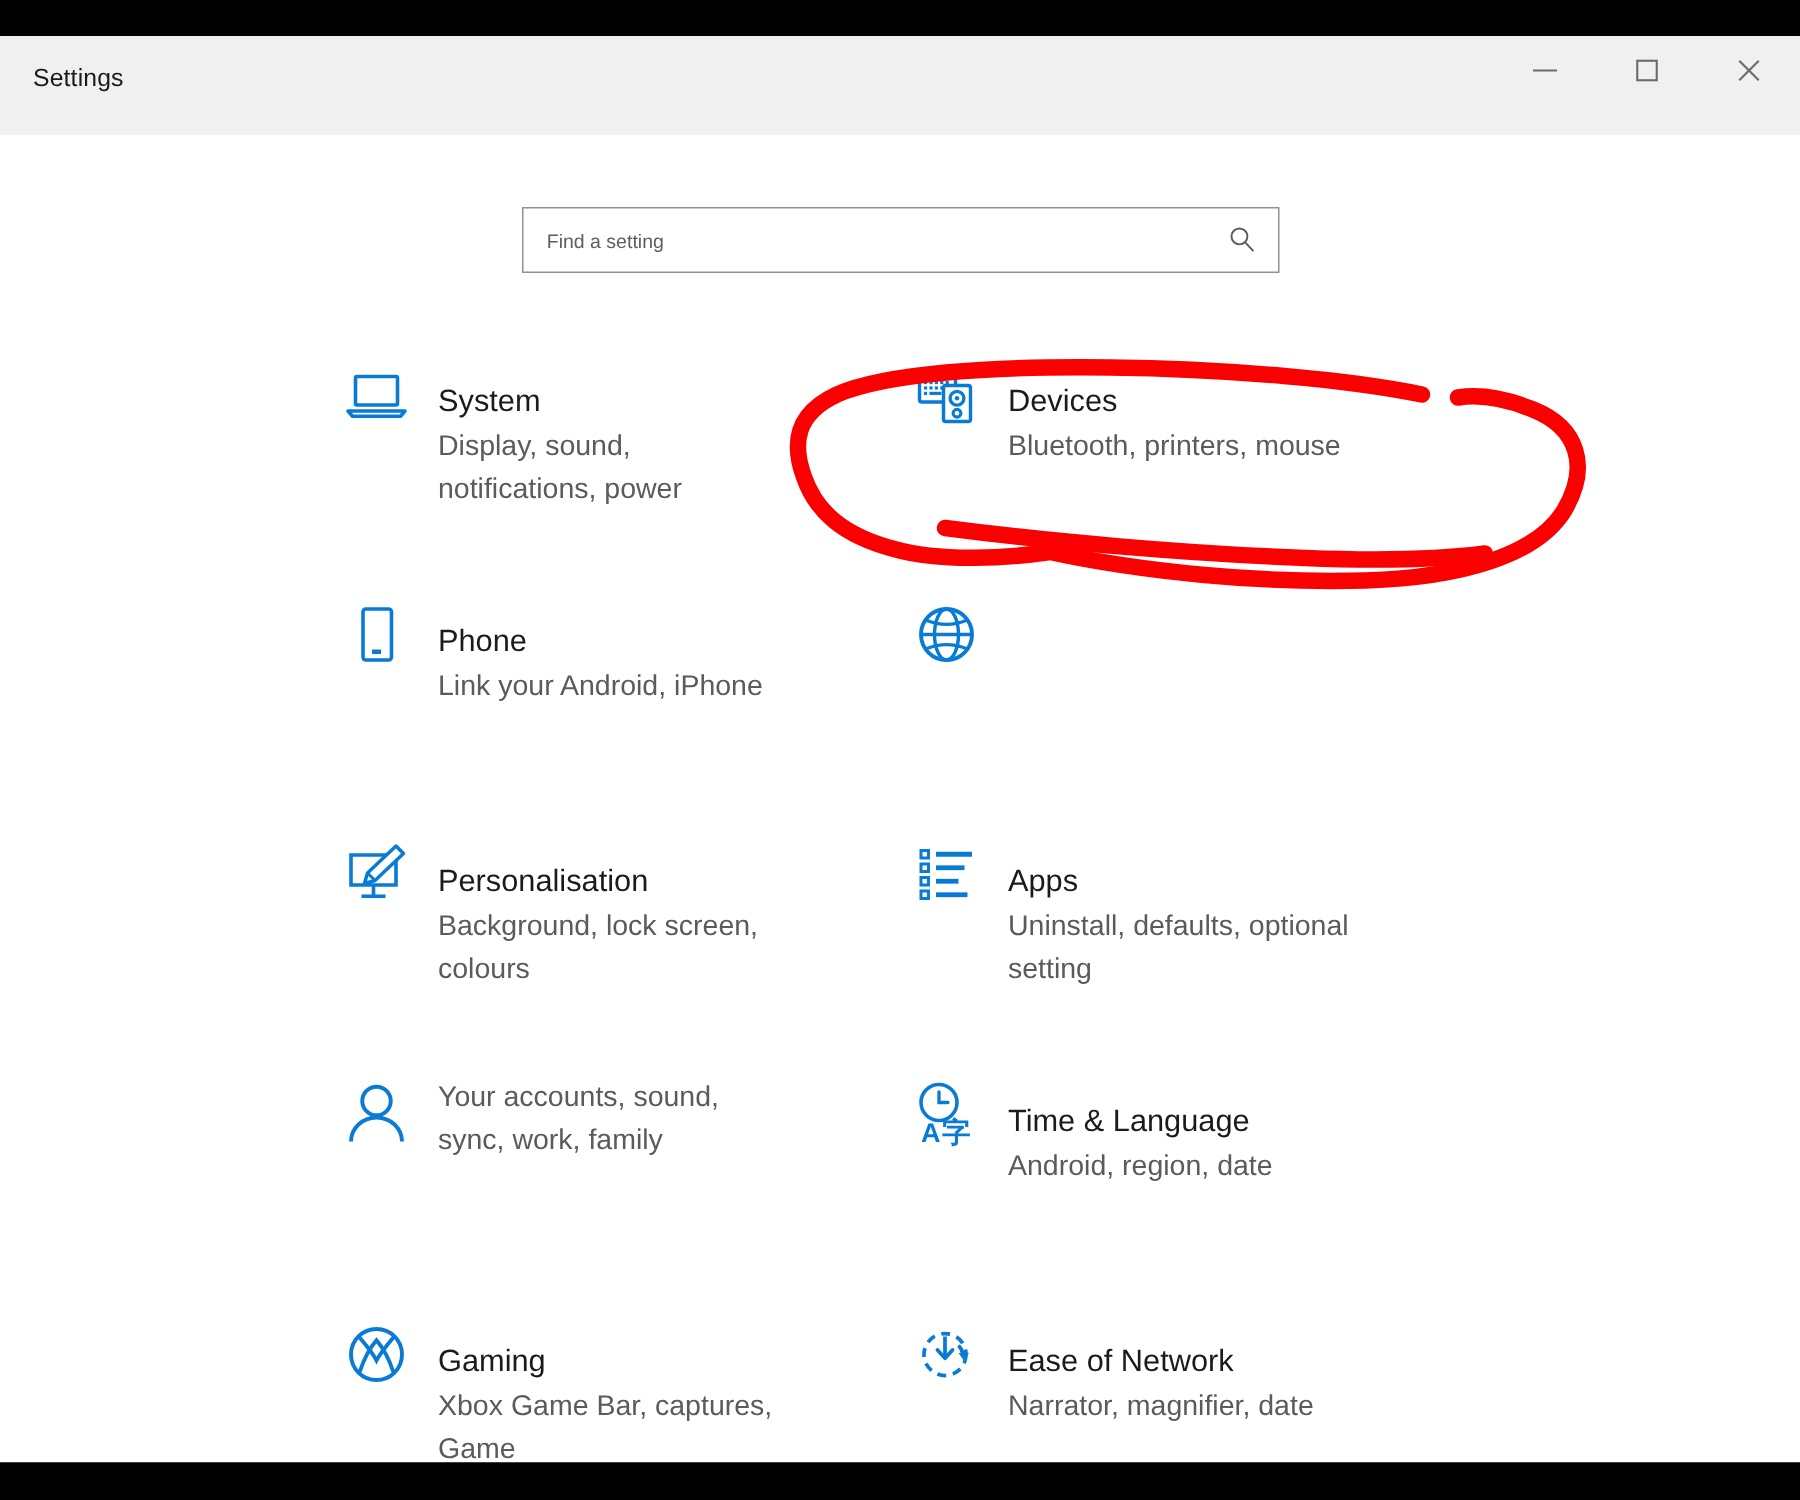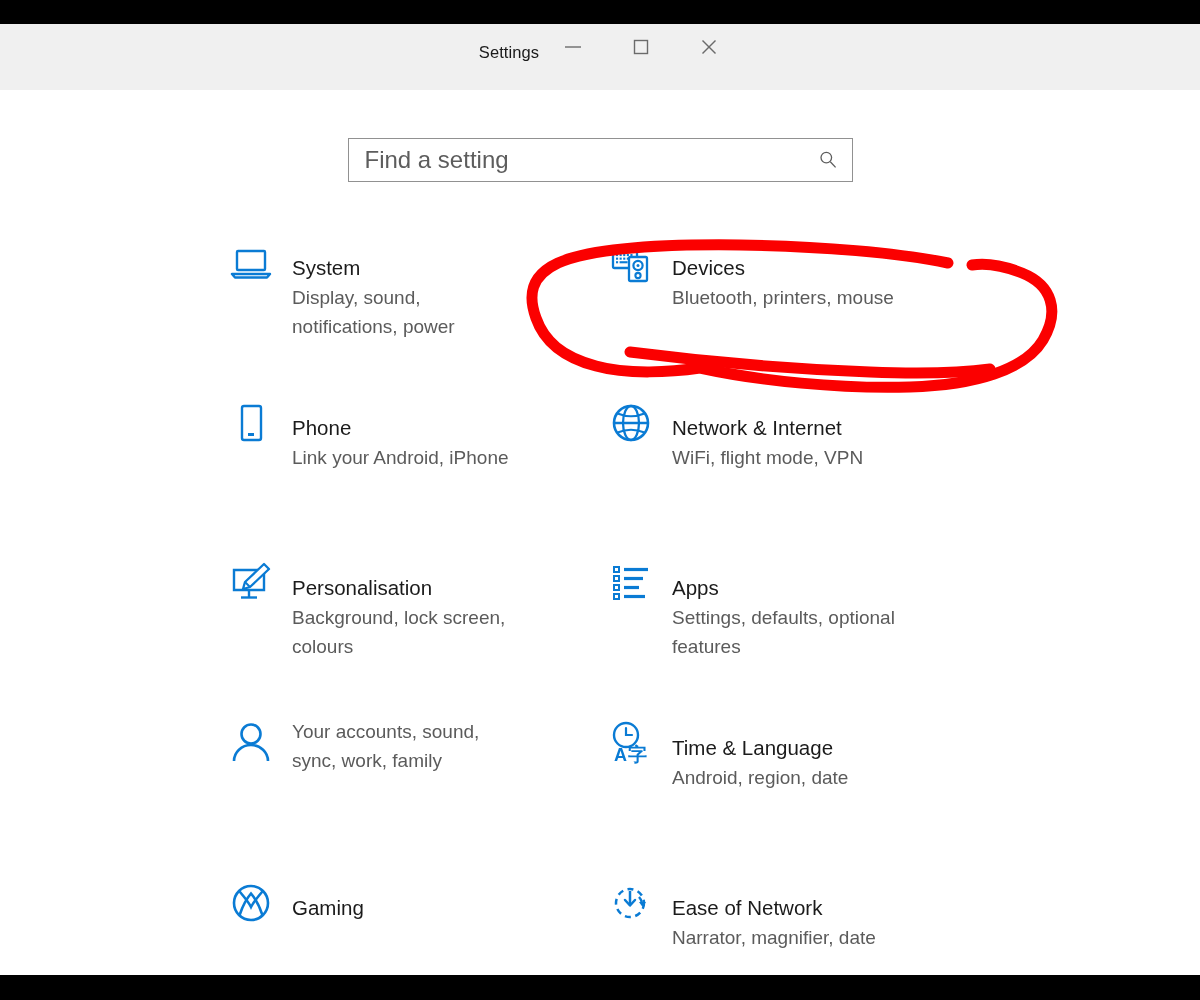--- a/index.html
+++ b/index.html
@@ -46,21 +46,21 @@
     overflow: hidden;
   }
 
   
   .titlebar {
     position: relative;
     height: 66px;
     background: #f0f0f0;
     display: flex;
     align-items: flex-start;
-    justify-content: center;
+    justify-content: space-between;
   }
   .titlebar-title {
     font-size: 16.5px;
     color: #1a1a1a;
     padding: 19px 0 0 22px;
     letter-spacing: 0.1px;
     user-select: none;
   }
   .win-controls {
     display: flex;
@@ -90,21 +90,21 @@
     background: #ffffff;
     box-sizing: border-box;
     display: flex;
     align-items: center;
   }
   .search-input {
     border: 0;
     outline: 0;
     background: transparent;
     font-family: "Liberation Sans", sans-serif;
-    font-size: 24px;
+    font-size: 13px;
     color: #1b1b1b;
     padding: 0 42px 0 16px;
     width: 100%;
     height: 100%;
     box-sizing: border-box;
   }
   .search-input::placeholder { color: #5d5d5d; opacity: 1; }
   .search-icon {
     position: absolute;
     right: 13px;
@@ -281,24 +281,20 @@
       <div class="tile">
         <span class="tile-icon">
           <svg width="46" height="46" viewBox="0 0 46 46">
             <circle cx="23" cy="23" r="17" fill="none" stroke="#0a7bd4" stroke-width="2.6"></circle>
             <ellipse cx="23" cy="23" rx="8" ry="17" fill="none" stroke="#0a7bd4" stroke-width="2.3"></ellipse>
             <line x1="6" y1="23" x2="40" y2="23" stroke="#0a7bd4" stroke-width="2.3"></line>
             <path d="M9.5 13.5 Q23 19 36.5 13.5" fill="none" stroke="#0a7bd4" stroke-width="2.1"></path>
             <path d="M9.5 32.5 Q23 27 36.5 32.5" fill="none" stroke="#0a7bd4" stroke-width="2.1"></path>
           </svg>
         </span>
-        <span class="tile-text">
-          <div class="tile-title">Network &amp; Internet</div>
-          <div class="tile-desc">WiFi, flight mode, VPN</div>
-        </span>
       </div>
 
       <div class="tile">
         <span class="tile-icon">
           <svg width="46" height="46" viewBox="0 0 46 46">
             <path d="M6 10 h30 v20 H6 Z" fill="none" stroke="#0a7bd4" stroke-width="2.4"></path>
             <line x1="21" y1="30" x2="21" y2="37" stroke="#0a7bd4" stroke-width="2.4"></line>
             <line x1="13" y1="37.5" x2="29" y2="37.5" stroke="#0a7bd4" stroke-width="2.4"></line>
             <path d="M36 4 L41 9 L22 27 L15 29 L17 22 Z" fill="#ffffff" stroke="#0a7bd4" stroke-width="2.3" stroke-linejoin="round"></path>
             <line x1="17" y1="22" x2="22" y2="27" stroke="#0a7bd4" stroke-width="2"></line>
@@ -322,21 +318,21 @@
             <g stroke="#0a7bd4" stroke-width="3.2" stroke-linecap="butt">
               <line x1="16" y1="9.5" x2="40" y2="9.5"></line>
               <line x1="16" y1="18.5" x2="35" y2="18.5"></line>
               <line x1="16" y1="27.5" x2="31" y2="27.5"></line>
               <line x1="16" y1="36.5" x2="37" y2="36.5"></line>
             </g>
           </svg>
         </span>
         <span class="tile-text">
           <div class="tile-title">Apps</div>
-          <div class="tile-desc">Settings, defaults, optional features</div>
+          <div class="tile-desc">Uninstall, defaults, optional setting</div>
         </span>
       </div>
 
       <div class="tile">
         <span class="tile-icon">
           <svg width="46" height="46" viewBox="0 0 46 46">
             <circle cx="23" cy="14" r="9.5" fill="none" stroke="#0a7bd4" stroke-width="2.6"></circle>
             <path d="M6 41 a17 16 0 0 1 34 0" fill="none" stroke="#0a7bd4" stroke-width="2.6"></path>
           </svg>
         </span>
@@ -363,20 +359,21 @@
       <div class="tile">
         <span class="tile-icon">
           <svg width="46" height="46" viewBox="0 0 46 46">
             <circle cx="23" cy="23" r="17" fill="none" stroke="#0a7bd4" stroke-width="2.6"></circle>
             <path d="M12 34 C16 22 20 17 23 13.5 C26 17 30 22 34 34" fill="none" stroke="#0a7bd4" stroke-width="2.6" stroke-linecap="round"></path>
             <path d="M12 12 C18 19 21.5 24 23 27 C24.5 24 28 19 34 12" fill="none" stroke="#0a7bd4" stroke-width="2.6" stroke-linecap="round"></path>
           </svg>
         </span>
         <span class="tile-text">
           <div class="tile-title">Gaming</div>
+          <div class="tile-desc">Xbox Game Bar, captures, Game</div>
         </span>
       </div>
 
       <div class="tile">
         <span class="tile-icon">
           <svg width="46" height="46" viewBox="0 0 46 46">
             <circle cx="22" cy="23" r="14" fill="none" stroke="#0a7bd4" stroke-width="2.5" stroke-dasharray="6 4.5"></circle>
             <line x1="22" y1="11" x2="22" y2="25" stroke="#0a7bd4" stroke-width="2.5"></line>
             <polyline points="17,20 22,25.5 27,20" fill="none" stroke="#0a7bd4" stroke-width="2.5" stroke-linecap="round" stroke-linejoin="round"></polyline>
             <path d="M31 17 a11 11 0 0 1 3 6" fill="none" stroke="#0a7bd4" stroke-width="2.5"></path>

